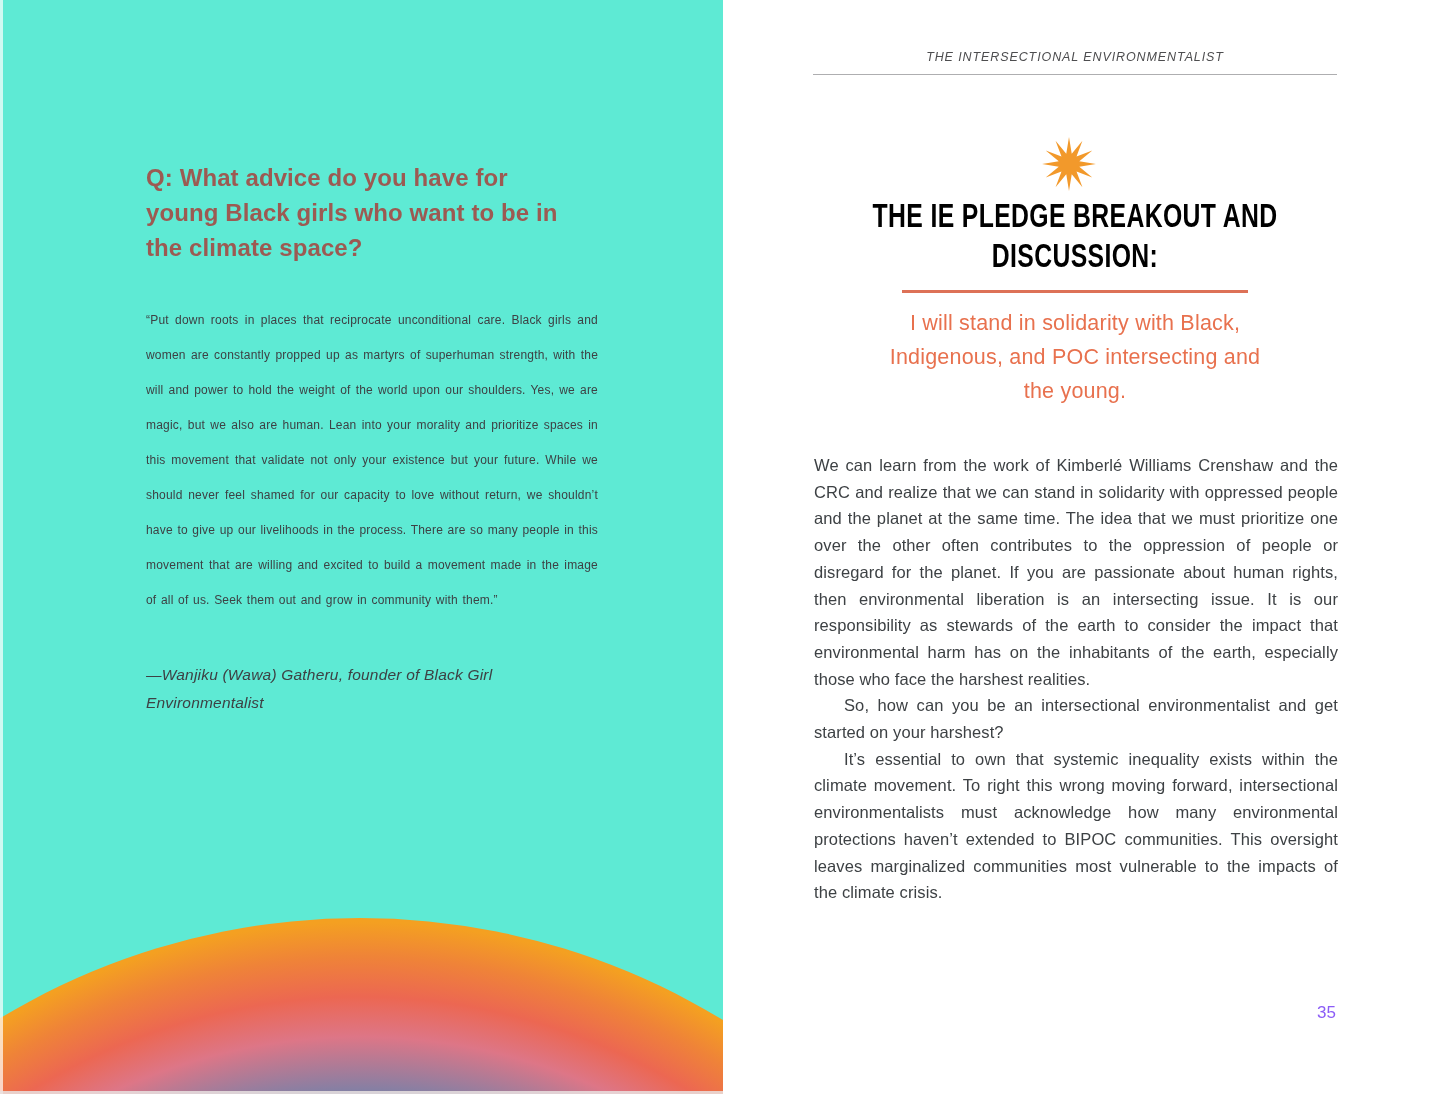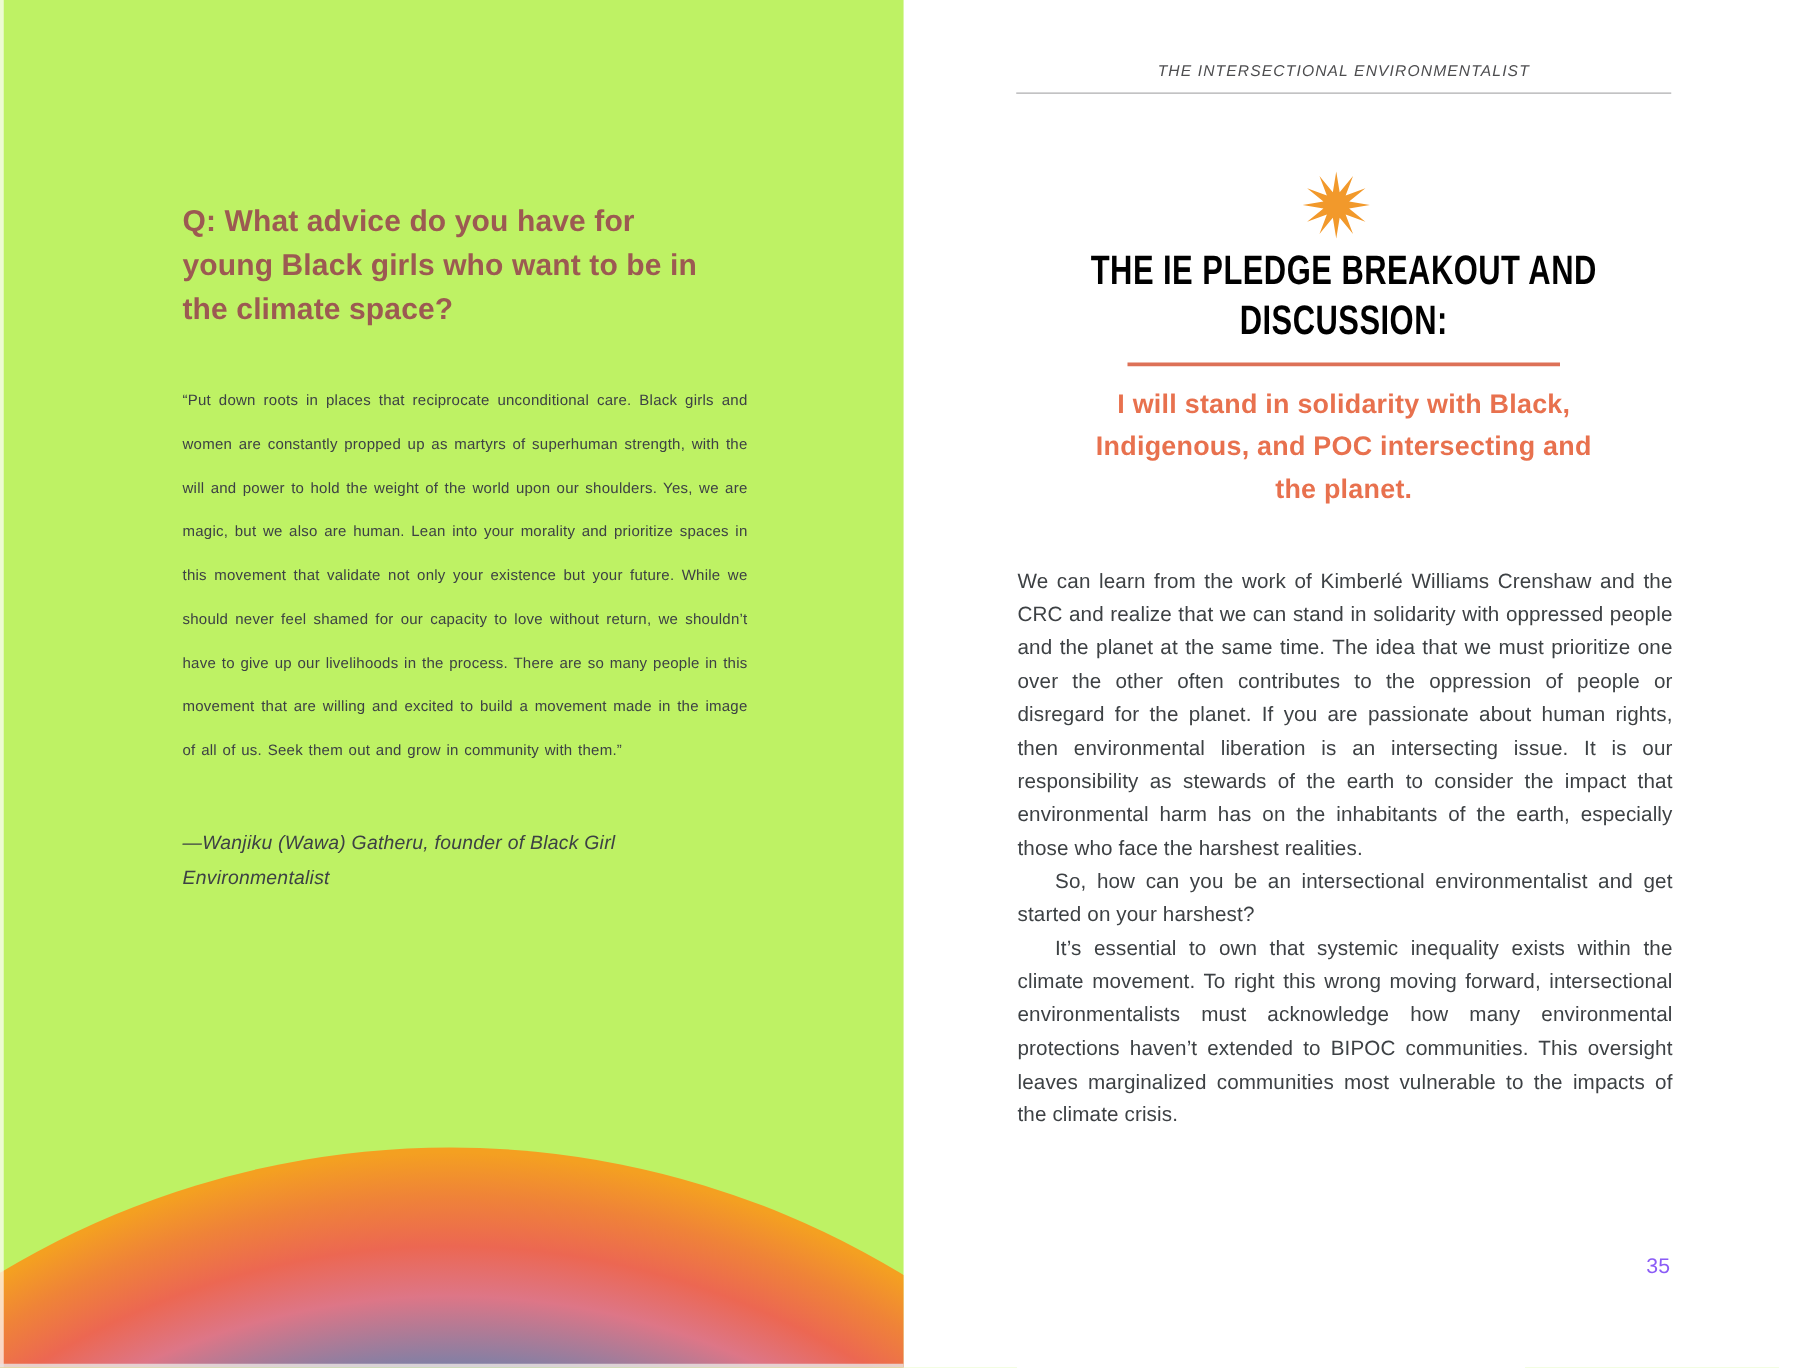--- a/index.html
+++ b/index.html
@@ -4,21 +4,21 @@
 <style>
   * { margin: 0; padding: 0; box-sizing: border-box; }
   html, body { width: 1445px; height: 1094px; background: #ffffff; }
   body { font-family: "Liberation Sans", sans-serif; position: relative; overflow: hidden; }
 
   .spread { position: absolute; inset: 0; }
 
   
   .page-left {
     position: absolute; left: 0; top: 0; width: 723px; height: 1094px;
-    background: #bef264; overflow: hidden;
+    background: #5eead4; overflow: hidden;
   }
   .page-left .left-edge {
     position: absolute; left: 0; top: 0; width: 3px; height: 100%;
     background: #ffffff; opacity: .7; z-index: 5;
   }
   .question-heading {
     position: absolute; left: 146px; top: 160px; width: 420px;
     font-size: 24px; font-weight: 700; line-height: 35px;
     color: #9c5a52; letter-spacing: .1px;
   }
@@ -65,21 +65,21 @@
   .section-title span { display: block; transform: scaleX(.75); }
   .title-rule {
     position: absolute; left: 179px; top: 290px; width: 346px; height: 3px;
     background: #dd7157;
   }
   .pledge {
     position: absolute; left: 40px; top: 306px; width: 624px;
     text-align: center; color: #e8714e; font-size: 21.5px; line-height: 34px;
     letter-spacing: .2px;
   }
-  .pledge span { display: block; font-weight: bold; }
+  .pledge span { display: block; }
   .body-text {
     position: absolute; left: 91px; top: 440px; width: 524px;
     font-size: 16.5px; line-height: 26.7px; color: #3d4144;
     text-align: justify; letter-spacing: .1px;
   }
   .body-text p { text-indent: 30px; }
   .body-text p:first-child { text-indent: 0; margin-top: 12px; }
   .page-number {
     position: absolute; left: 91px; top: 1003px; width: 524px;
     text-align: right; font-size: 17px; color: #8b5cf6; padding-right: 2px;
@@ -109,21 +109,21 @@
 
     <h1 class="section-title">
       <span>THE IE PLEDGE BREAKOUT AND</span>
       <span>DISCUSSION:</span>
     </h1>
     <div class="title-rule"></div>
 
     <div class="pledge">
       <span>I will stand in solidarity with Black,</span>
       <span>Indigenous, and POC intersecting and</span>
-      <span>the planet.</span>
+      <span>the young.</span>
     </div>
 
     <div class="body-text">
       <p>We can learn from the work of Kimberlé Williams Crenshaw and the CRC and realize that we can stand in solidarity with oppressed people and the planet at the same time. The idea that we must prioritize one over the other often contributes to the oppression of people or disregard for the planet. If you are passionate about human rights, then environmental liberation is an intersecting issue. It is our responsibility as stewards of the earth to consider the impact that environmental harm has on the inhabitants of the earth, especially those who face the harshest realities.</p>
       <p>So, how can you be an intersectional environmentalist and get started on your harshest?</p>
       <p>It’s essential to own that systemic inequality exists within the climate movement. To right this wrong moving forward, intersectional environmentalists must acknowledge how many environmental protections haven’t extended to BIPOC communities. This oversight leaves marginalized communities most vulnerable to the impacts of the climate crisis.</p>
     </div>
 
     <div class="page-number">35</div>
   </div>

